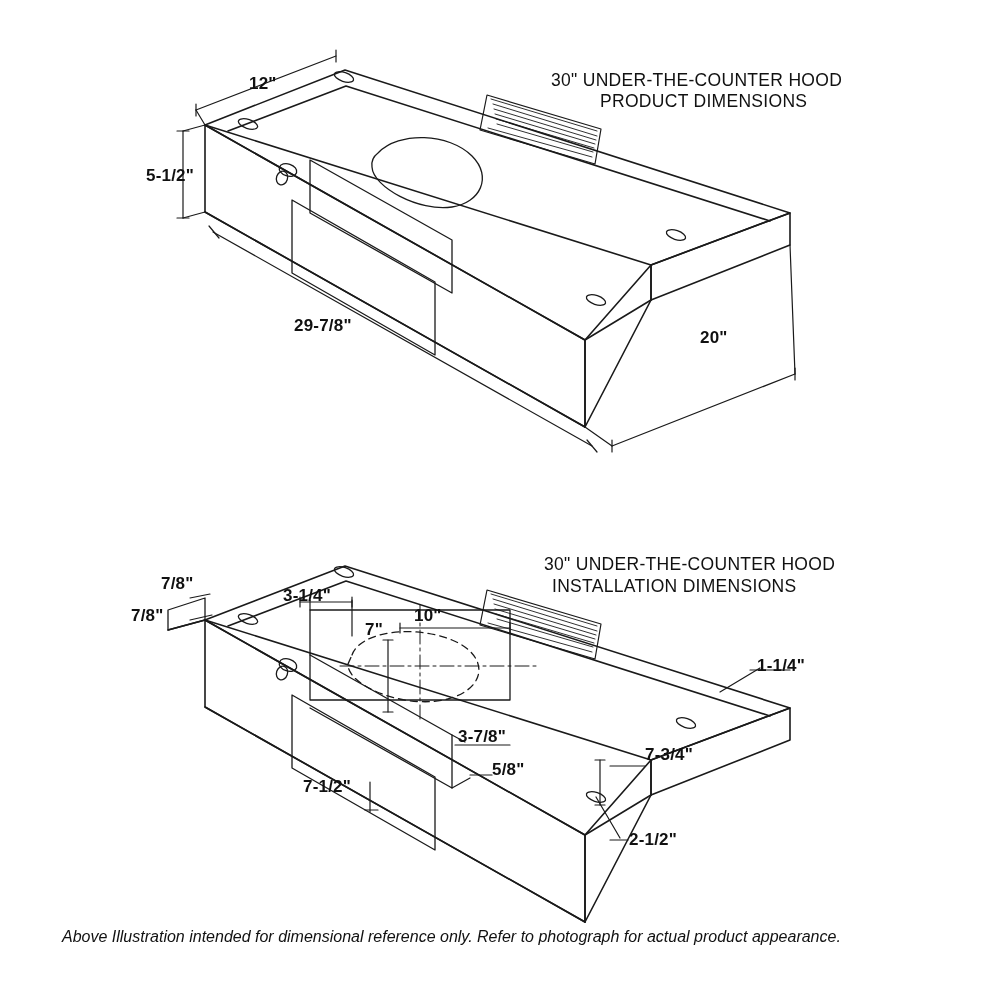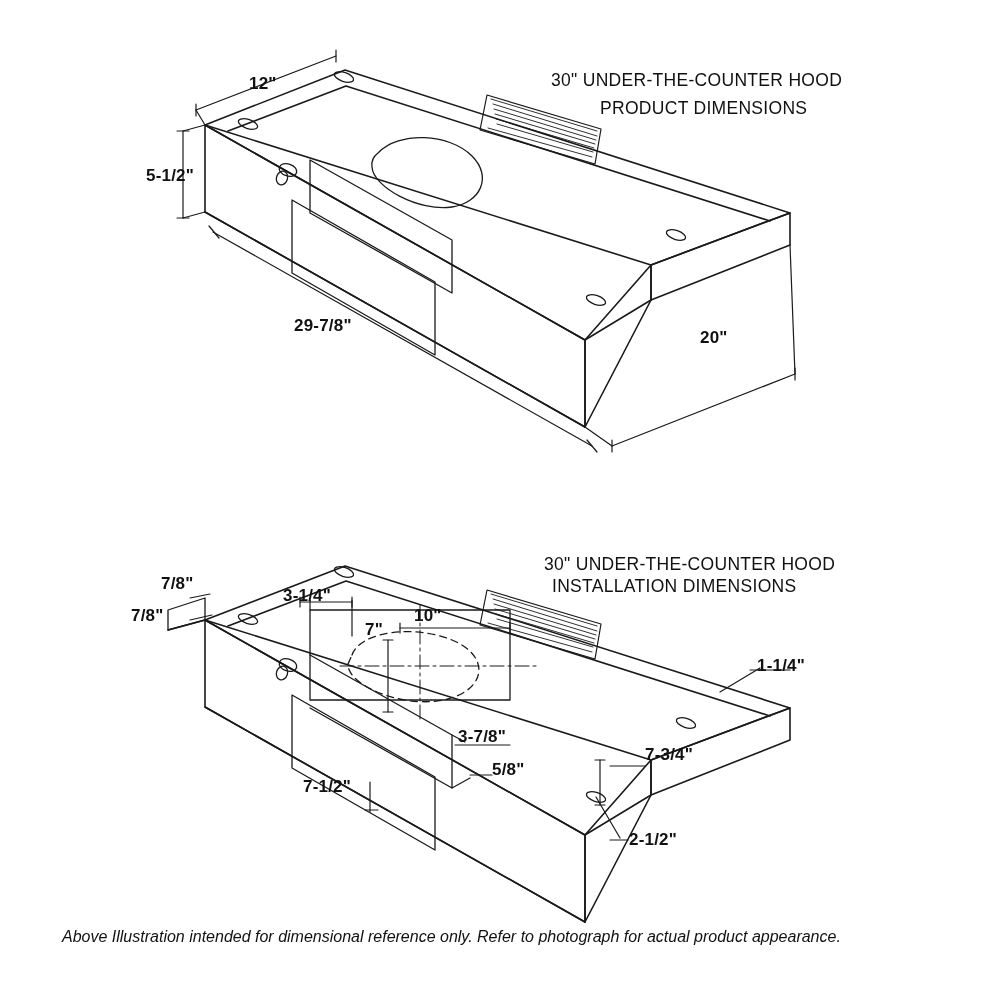--- a/index.html
+++ b/index.html
@@ -214,21 +214,21 @@
         <path d="M595,805 L605,805"></path>
         <path d="M610,766 L645,766"></path>
 
         <path d="M720,692 L760,668"></path>
         <path d="M750,670 L790,670"></path>
       </g>
     </g>
   </svg>
 
   <div class="title" style="left:551px; top:70px;">30" UNDER-THE-COUNTER HOOD</div>
-  <div class="title" style="left:600px; top:98px;">PRODUCT DIMENSIONS</div>
+  <div class="title" style="left:600px; top:91px;">PRODUCT DIMENSIONS</div>
 
   <div class="lbl" style="left:249px; top:74px;">12"</div>
   <div class="lbl" style="left:146px; top:166px;">5-1/2"</div>
   <div class="lbl" style="left:294px; top:316px;">29-7/8"</div>
   <div class="lbl" style="left:700px; top:328px;">20"</div>
 
   <div class="title" style="left:544px; top:554px;">30" UNDER-THE-COUNTER HOOD</div>
   <div class="title" style="left:552px; top:576px;">INSTALLATION DIMENSIONS</div>
 
   <div class="lbl" style="left:161px; top:574px;">7/8"</div>

